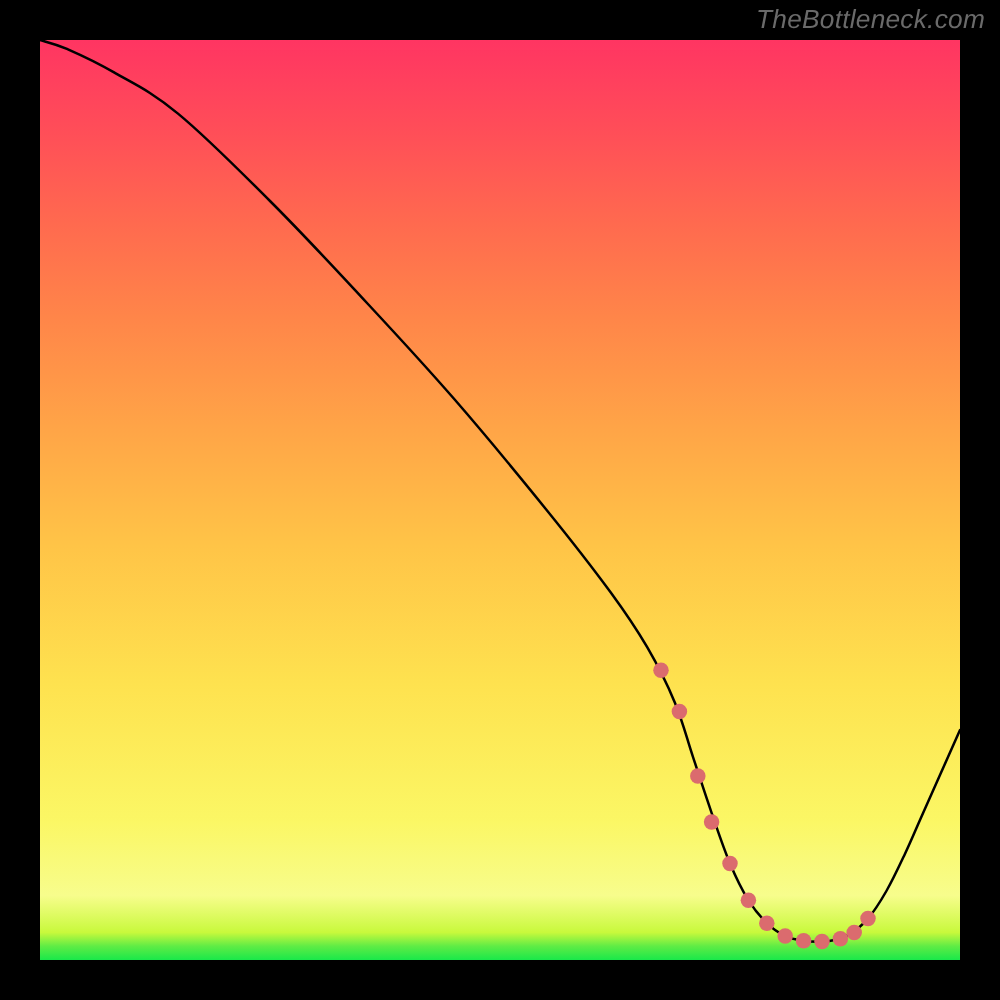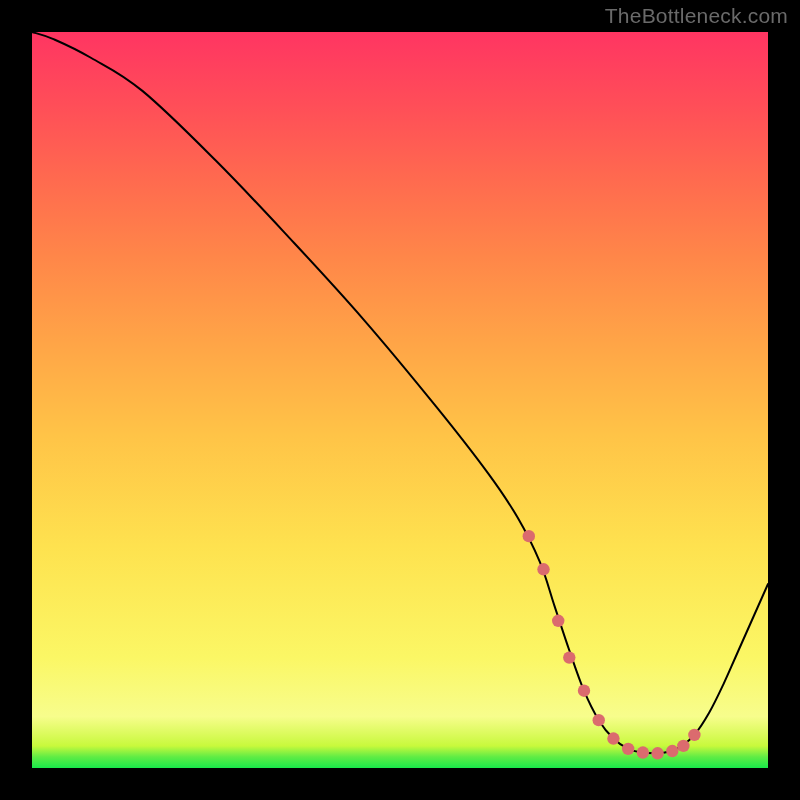--- a/index.html
+++ b/index.html
@@ -18,20 +18,21 @@
   }
   .attribution {
     position: absolute;
     top: 4px;
     right: 12px;
     color: #6a6a6a;
     font-size: 21px;
     font-weight: 400;
     letter-spacing: 0.2px;
     z-index: 5;
+    font-style: italic;
   }
   .plot-area {
     position: absolute;
     left: 32px;
     top: 32px;
     width: 736px;
     height: 736px;
     
     background: linear-gradient(
       to top,

